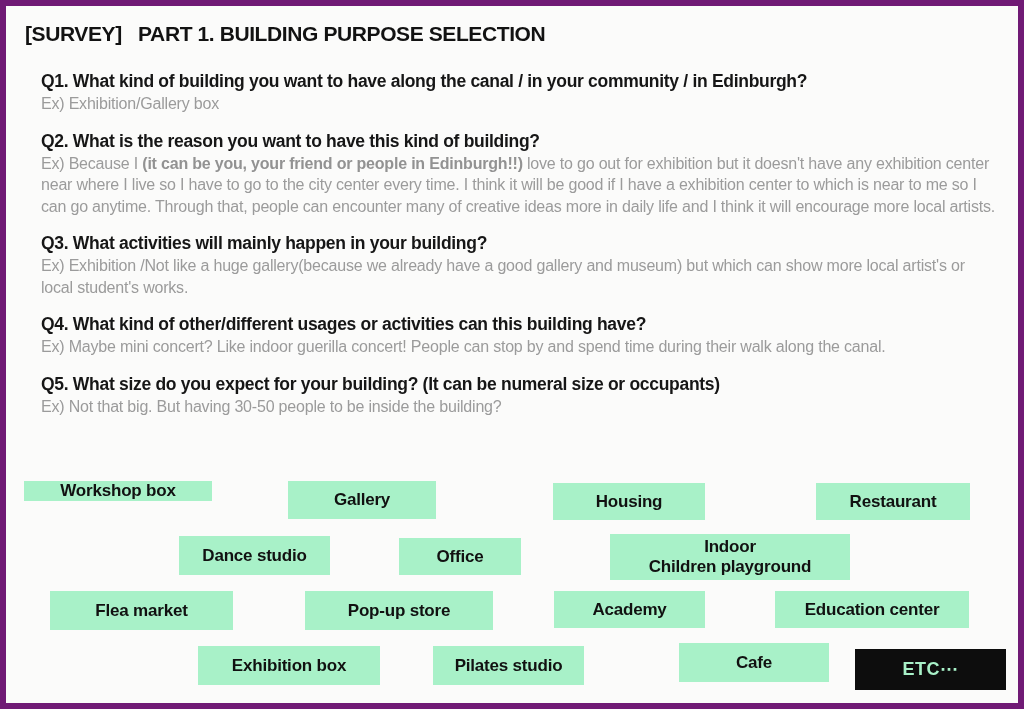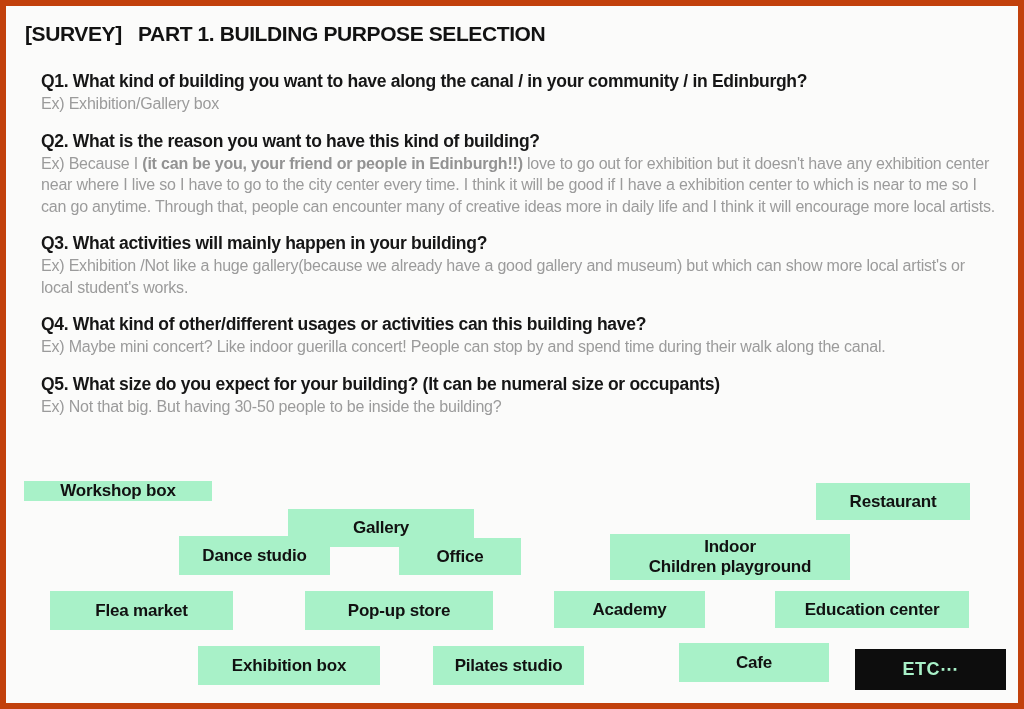--- a/index.html
+++ b/index.html
@@ -2,21 +2,21 @@
 <html><head>
 <meta charset="utf-8">
 <style>
   html, body { margin: 0; padding: 0; background: #e8e8e8; }
   .page {
     position: relative;
     width: 1024px;
     height: 709px;
     box-sizing: border-box;
     background: #fbfbfa;
-    border: 6px solid #c2410c;
+    border: 6px solid #701a75;
     overflow: hidden;
     font-family: "Liberation Sans", sans-serif;
     color: #141414;
   }
   .content {
     position: absolute;
     left: 19px;
     top: 10px;
     right: 20px;
   }
@@ -102,21 +102,22 @@
     </div>
 
     <div class="q">
       <p class="q-label">Q5. What size do you expect for your building? (It can be numeral size or occupants)</p>
       <p class="q-ex">Ex) Not that big. But having 30-50 people to be inside the building?</p>
     </div>
   </div>
 
   <div class="board">
     <div class="opt" style="left:18px;  top:475px; width:188px; height:20px;">Workshop box</div>
-    <div class="opt" style="left:282px; top:475px; width:186px; height:38px;margin-top:28px;">Gallery</div>
+    <div class="opt" style="left:282px; top:475px; width:148px; height:38px;">Gallery</div>
+    <div class="opt" style="left:547px; top:477px; width:152px; height:37px;">Housing</div>
     <div class="opt" style="left:810px; top:477px; width:154px; height:37px;">Restaurant</div>
 
     <div class="opt" style="left:173px; top:530px; width:151px; height:39px;">Dance studio</div>
     <div class="opt" style="left:393px; top:532px; width:122px; height:37px;">Office</div>
     <div class="opt" style="left:604px; top:528px; width:240px; height:46px;">Indoor
 Children playground</div>
 
     <div class="opt" style="left:44px;  top:585px; width:183px; height:39px;">Flea market</div>
     <div class="opt" style="left:299px; top:585px; width:188px; height:39px;">Pop-up store</div>
     <div class="opt" style="left:548px; top:585px; width:151px; height:37px;">Academy</div>

